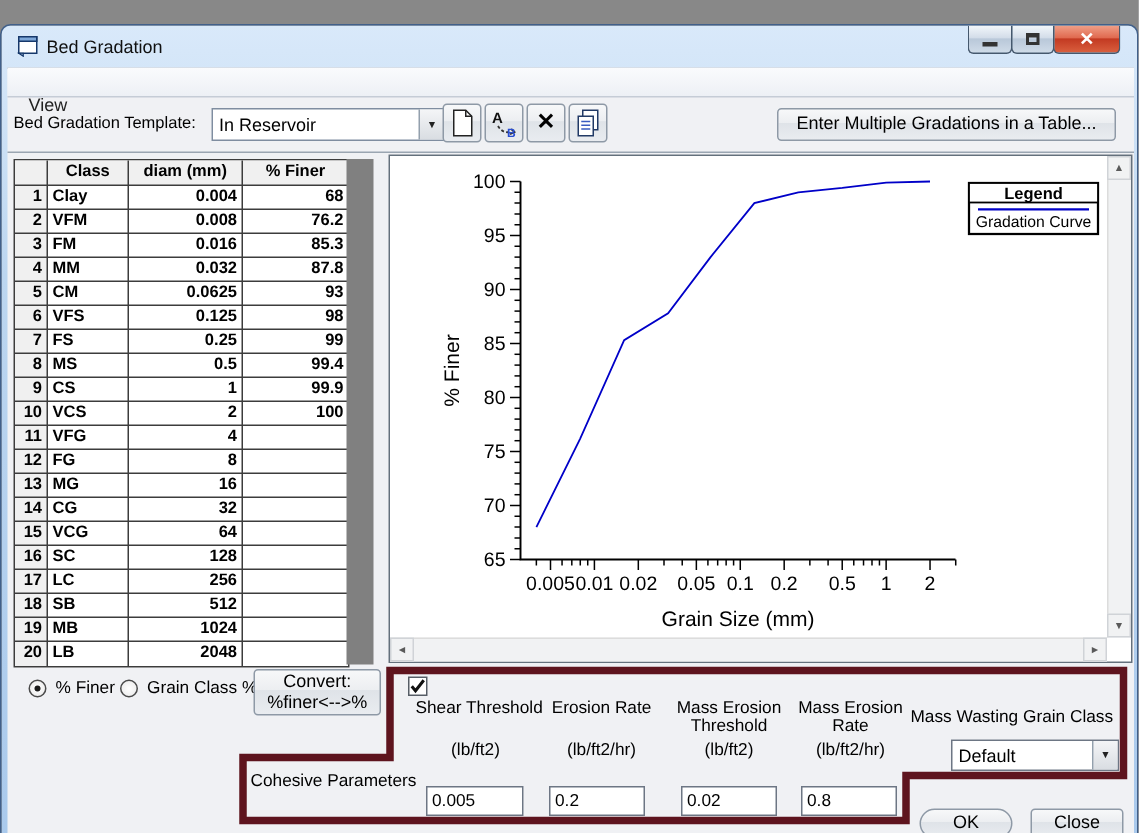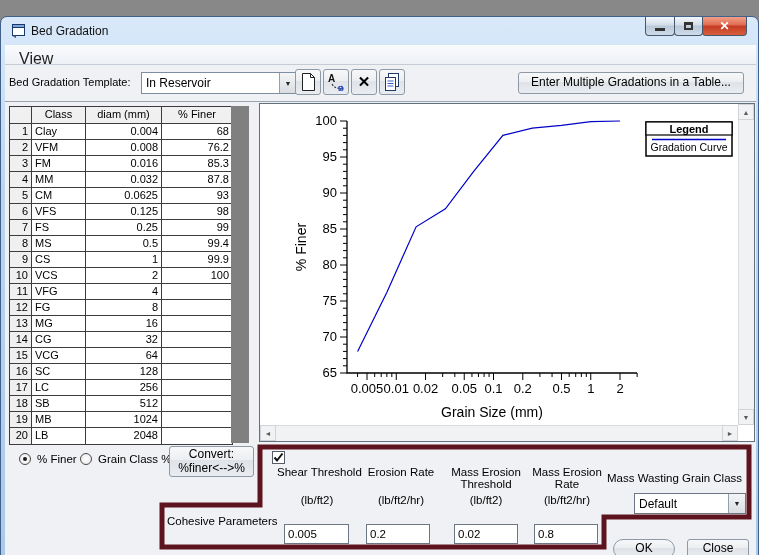--- a/index.html
+++ b/index.html
@@ -37,21 +37,21 @@
   
   .client {
     position:absolute; left:4px; top:28px; width:751px; height:523px;
     background:#f0f1f4; border-top:1px solid #8096ad;
   }
   
   .abs { position:absolute; }
 
   .menubar { position:absolute; left:4px; top:28px; width:751px; height:20px;
     background:linear-gradient(#fafbfd,#edf0f5); border-bottom:1px solid #c5ccd6; }
-  .menu-item { position:absolute; left:14px; top:32px; font-size:16px; color:#222; padding:1px 4px; }
+  .menu-item { position:absolute; left:14px; top:45px; font-size:12px; color:#222; padding:1px 4px; }
   .toolbar-sep { position:absolute; left:4px; top:84px; width:751px; height:1px; background:#9aa5b1; }
 
   .lbl { font-size:11px; color:#000; white-space:nowrap; }
 
   
   .btn {
     position:absolute;
     background:linear-gradient(#f7f8f9,#eceef1 45%,#dfe3e8 46%,#e9ecf0);
     border:1px solid #8e99a6; border-radius:3px;
     display:flex; align-items:center; justify-content:center;
@@ -65,21 +65,21 @@
   }
   .combo .val { flex:1; padding:0 4px; white-space:nowrap; overflow:hidden; }
   .combo .arrowbox {
     width:17px; align-self:stretch; border-left:1px solid #93a0ad;
     background:linear-gradient(#f4f5f7,#d9dde2);
     display:flex; align-items:center; justify-content:center;
     font-size:7px; color:#222;
   }
 
   
-  .tbl { position:absolute; left:8px; top:89px; border:1px solid #3c3c3c; background:#fff; }
+  .tbl { position:absolute; left:8px; top:89px; border:1px solid #3c3c3c; background:#fff;font-weight:bold; }
   .trow { display:flex; height:16px; }
   .trow.hdr { height:17px; }
   .tcell {
     border-right:1px solid #3c3c3c; border-bottom:1px solid #3c3c3c;
     font-size:11px; padding:1px 3px 0; white-space:nowrap; overflow:hidden; color:#000;
   }
   .tcell:last-child { border-right:none; }
   .trow:last-child .tcell { border-bottom:none; }
   .c0 { width:22px; background:#f0f0f0; text-align:right; }
   .c1 { width:54px; text-align:left; }

